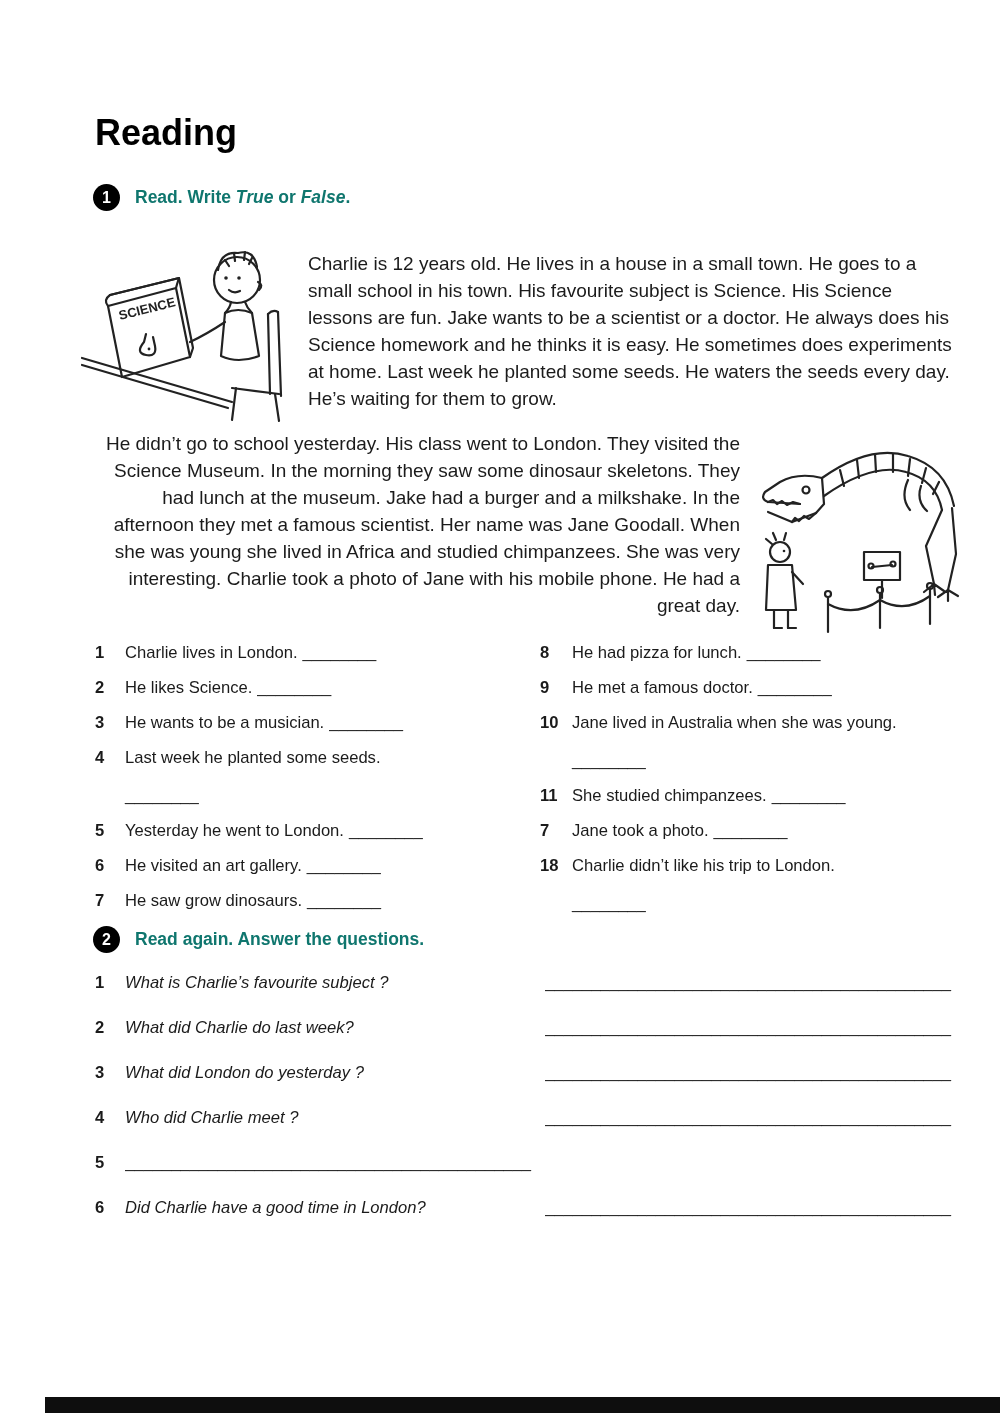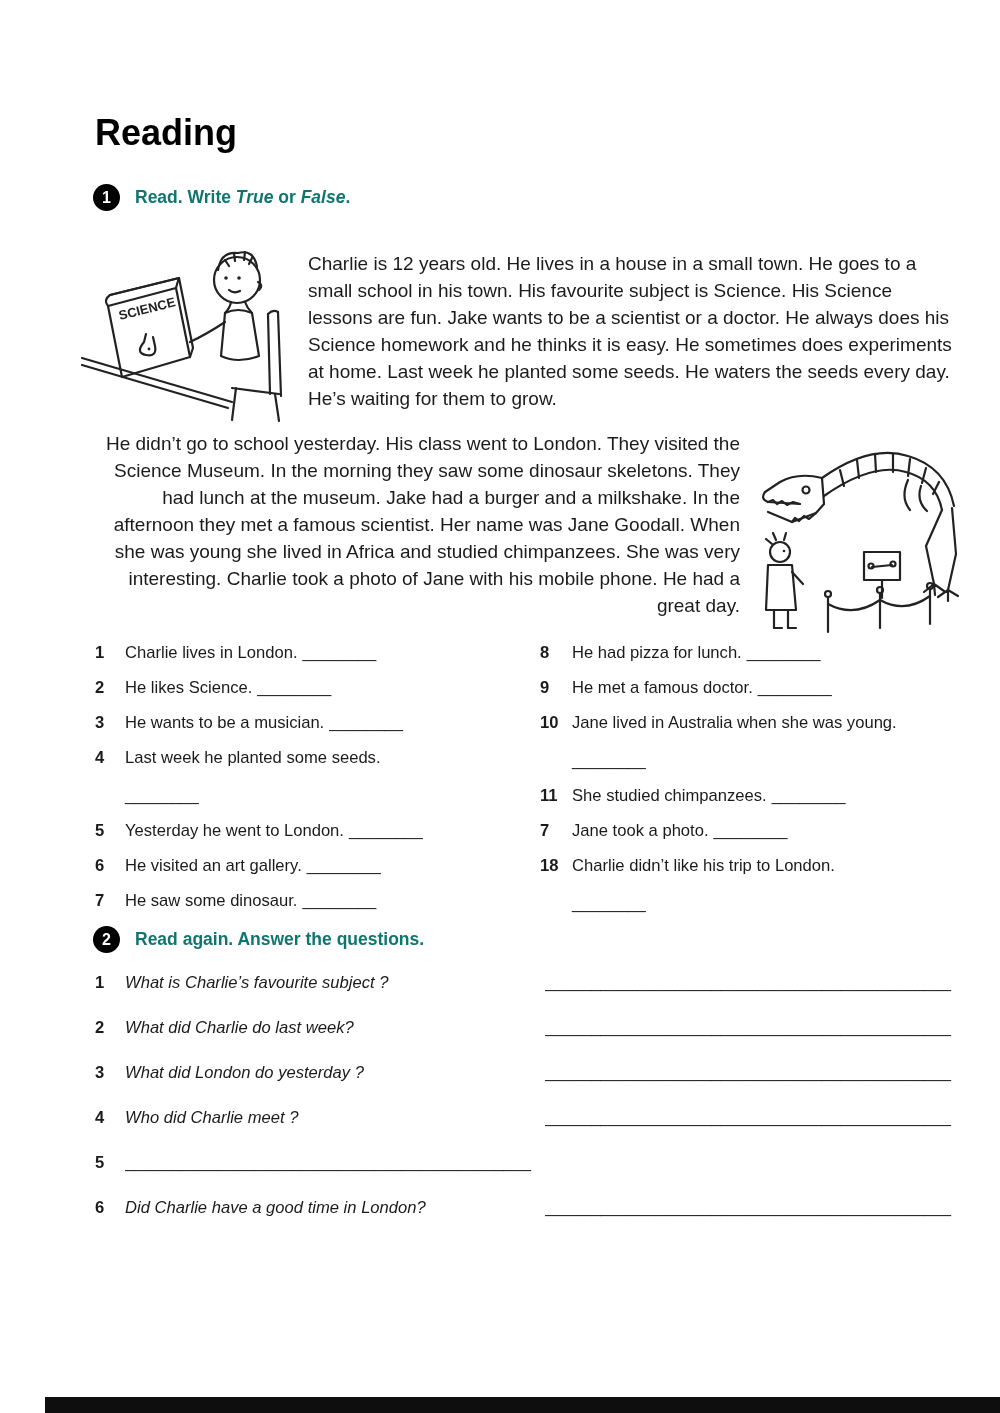--- a/index.html
+++ b/index.html
@@ -185,21 +185,21 @@
       <span class="num">4</span><span>Last week he planted some seeds.</span>
       <span class="blank blank-block">________</span>
     </div>
     <div class="tf-item">
       <span class="num">5</span><span>Yesterday he went to London.</span><span class="blank inline-blank">________</span>
     </div>
     <div class="tf-item">
       <span class="num">6</span><span>He visited an art gallery.</span><span class="blank inline-blank">________</span>
     </div>
     <div class="tf-item">
-      <span class="num">7</span><span>He saw some dinosaur.</span><span class="blank inline-blank">________</span>
+      <span class="num">7</span><span>He saw grow dinosaurs.</span><span class="blank inline-blank">________</span>
     </div>
   </div>
 
   <div class="tf-col tf-right">
     <div class="tf-item">
       <span class="num">8</span><span>He had pizza for lunch.</span><span class="blank inline-blank">________</span>
     </div>
     <div class="tf-item">
       <span class="num">9</span><span>He met a famous doctor.</span><span class="blank inline-blank">________</span>
     </div>

